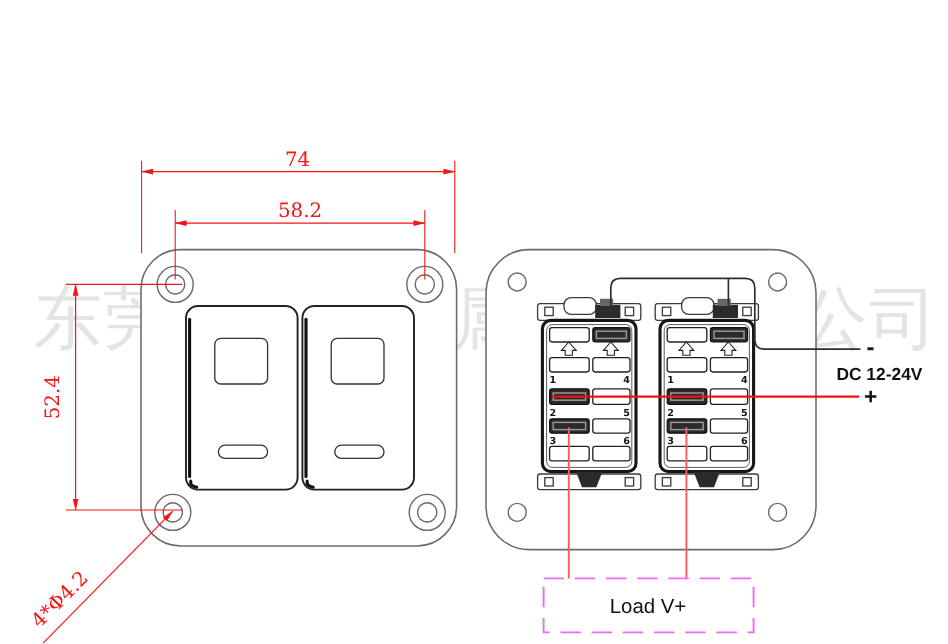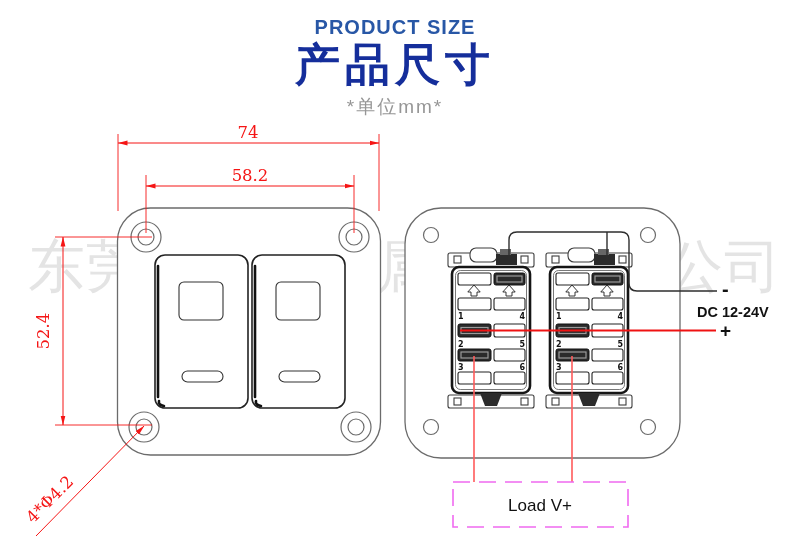--- a/index.html
+++ b/index.html
@@ -35,25 +35,20 @@
   .load-t{font-family:"Liberation Sans",sans-serif;font-size:17px;fill:#111;}
   .arrow-glyph{fill:none;stroke:#222;stroke-width:0.9;}
 </style>
 </head>
 <body>
 
 <div class="page">
 
   <div class="watermark">东莞市鑫海金属制品有限公司</div>
 
-  <div class="header">
-    <div class="kicker">PRODUCT SIZE</div>
-    <div class="main-title">产品尺寸</div>
-    <div class="unit-note">*单位mm*</div>
-  </div>
 
   <svg class="drawing" width="790" height="537" viewBox="0 0 790 537" xmlns="http://www.w3.org/2000/svg">
 
     <defs>
       <marker id="ar" viewBox="0 0 10 6" refX="9.5" refY="3" markerWidth="10" markerHeight="6" orient="auto-start-reverse">
         <path d="M10,3 L0,0.6 L0,5.4 Z" fill="#f51515"></path>
       </marker>
 
       <g id="rocker">
         <rect class="rocker-outline" x="0" y="0" width="93" height="153" rx="10"></rect>

